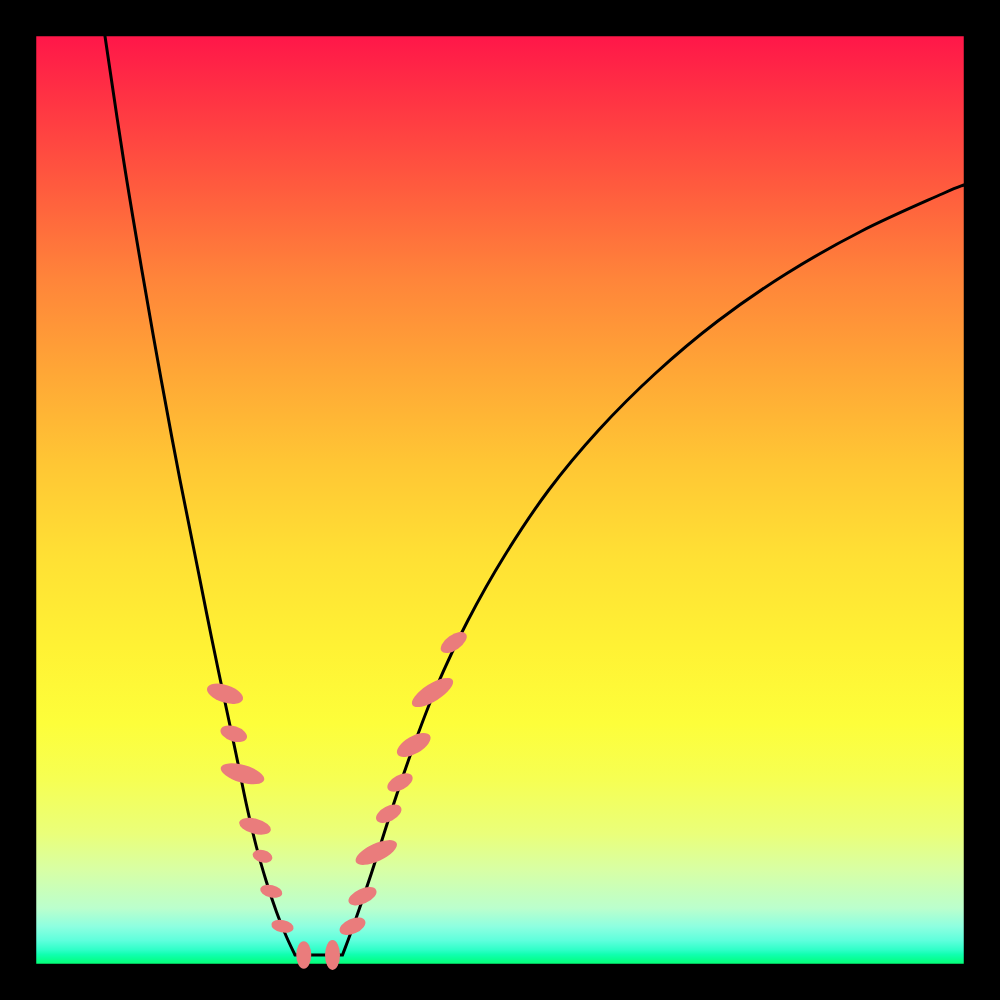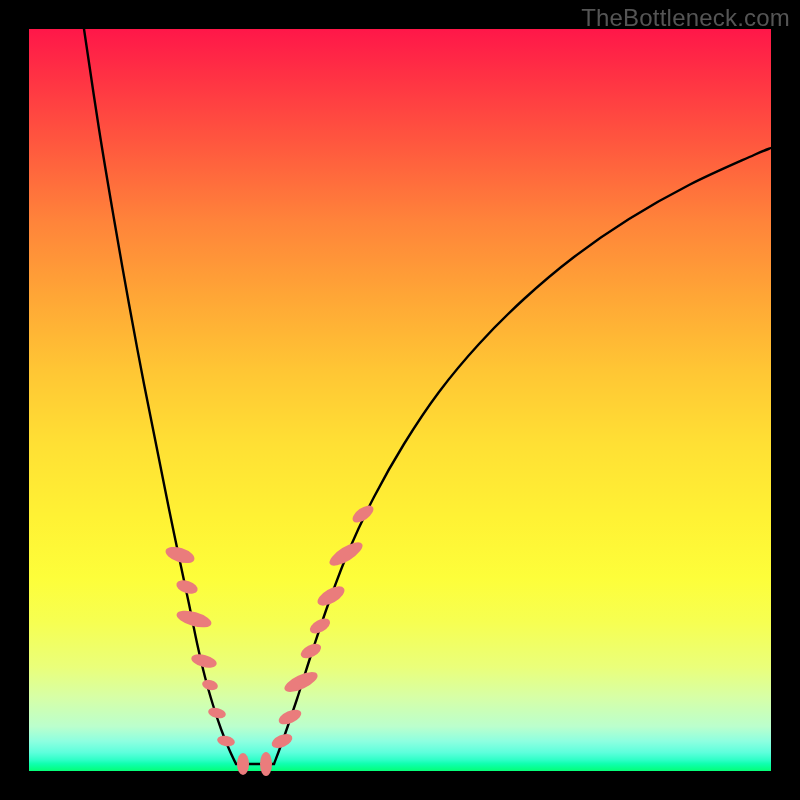--- a/index.html
+++ b/index.html
@@ -66,21 +66,20 @@
     overflow: visible;
   }
 </style>
 </head>
 <body>
 
 <div class="frame">
 
   <div class="plot-area"></div>
 
-  <div class="watermark">TheBottleneck.com</div>
 
   <svg class="curve" viewBox="0 0 742 742" preserveAspectRatio="none">
     <g id="curve-group">
         <path d="M 55 0 C 57.7 18, 64.6 65.80000000000001, 70 100 C 75.4 134.2, 79.6 158.5, 85 190 C 90.4 221.5, 94.6 245.3, 100 275 C 105.4 304.7, 109.6 327.1, 115 355 C 120.4 382.9, 125.5 407.5, 130 430 C 134.5 452.5, 136.4 462.36, 140 480 C 143.6 497.64, 146.4 510.9, 150 528 C 153.6 545.1, 156.76 559.52, 160 575 C 163.24 590.48, 165.12 600.86, 168 614 C 170.88 627.14, 173.12 636.84, 176 648 C 178.88 659.16, 181.12 666.64, 184 676 C 186.88 685.36, 189.12 692.08, 192 700 C 194.88 707.92, 197.3 713.7, 200 720 C 202.7 726.3, 205.74 732.3, 207 735 L 207 735 L 245 735 L 245 735 C 246.8 730.14, 250.86 719.7, 255 708 C 259.14 696.3, 262.96 685.3, 268 670 C 273.04 654.7, 277.24 640.46, 283 623 C 288.76 605.54, 293.34 591.36, 300 573 C 306.66 554.64, 311.9 539.9, 320 521 C 328.1 502.1, 335.1 487.08, 345 468 C 354.9 448.92, 363.3 433.9, 375 415 C 386.7 396.1, 396.5 381, 410 363 C 423.5 345, 434.7 331.74, 450 315 C 465.3 298.26, 477.9 285.66, 495 270 C 512.1 254.34, 526.1 242.4, 545 228 C 563.9 213.6, 579.3 202.96, 600 190 C 620.7 177.04, 637.5 167.52, 660 156 C 682.5 144.48, 710.24 132.66, 725 126 C 739.76 119.34, 738.94 120.26, 742 119" fill="none" stroke="#000000" stroke-width="2.4" stroke-linecap="round"></path>
       </g>
     <g id="marker-group">
         <ellipse cx="151" cy="526" rx="7" ry="15" fill="#ea7c7c" stroke="#c96262" stroke-width="0" transform="rotate(-72 151 526)"></ellipse>
         <ellipse cx="158" cy="558" rx="6" ry="11" fill="#ea7c7c" stroke="#c96262" stroke-width="0" transform="rotate(-72 158 558)"></ellipse>
         <ellipse cx="165" cy="590" rx="7" ry="18" fill="#ea7c7c" stroke="#c96262" stroke-width="0" transform="rotate(-74 165 590)"></ellipse>
         <ellipse cx="175" cy="632" rx="6" ry="13" fill="#ea7c7c" stroke="#c96262" stroke-width="0" transform="rotate(-75 175 632)"></ellipse>

